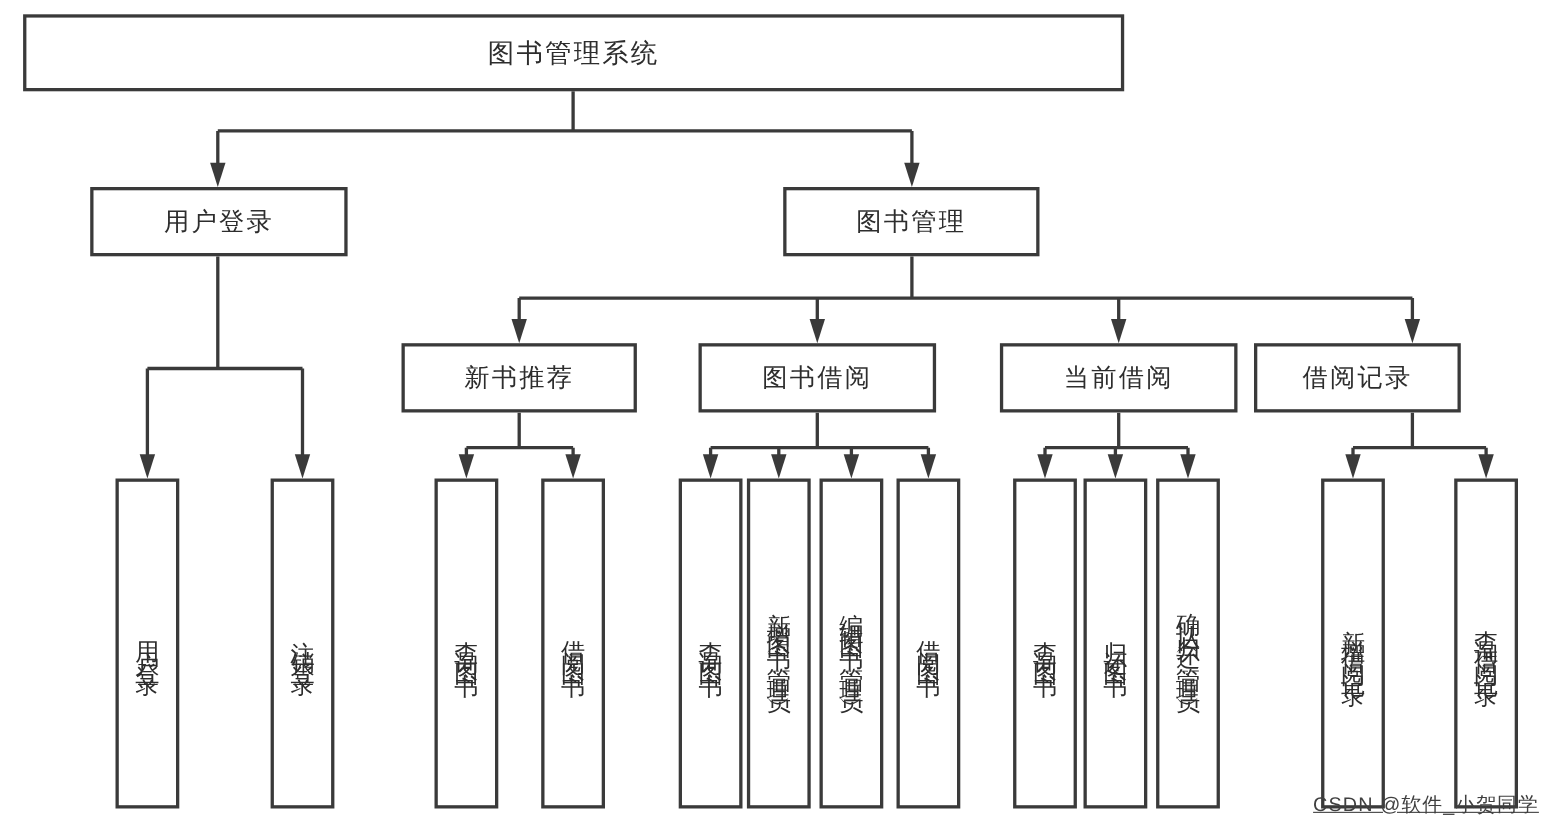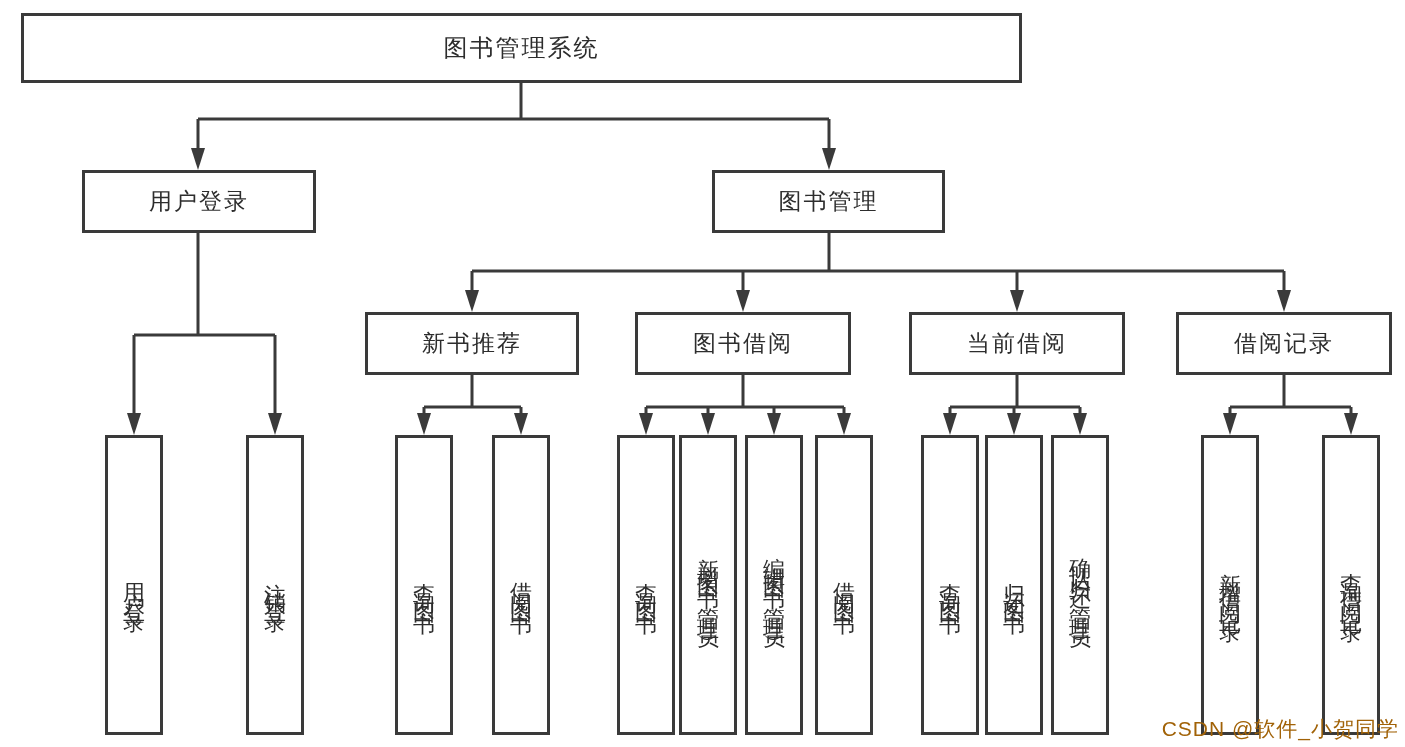--- a/index.html
+++ b/index.html
@@ -16,21 +16,21 @@
     color:#2d2d2d;
   }
   .hbox{font-size:23px;letter-spacing:2px;white-space:nowrap;}
   .root{font-size:24px;}
   .vbox{
     writing-mode:vertical-lr;text-orientation:mixed;
     font-size:22px;letter-spacing:10px;line-height:1;
   }
   .watermark{
     position:absolute;right:6px;bottom:4px;
-    font-size:21px;color:#a16207;letter-spacing:1px;white-space:nowrap;z-index:5;
+    font-size:18px;color:#404040;letter-spacing:1px;white-space:nowrap;z-index:5;text-decoration:underline;
   }
 </style>
 </head>
 <body>
 
 <div class="canvas">
 
   <svg class="edges" viewBox="0 0 1405 747" xmlns="http://www.w3.org/2000/svg">
 
     <path class="line" d="M521 68 V119 M198 119 H829 M198 119 V150 M829 119 V150"></path>
@@ -68,21 +68,21 @@
   </svg>
 
   <div class="box hbox root" style="left:21px;top:13px;width:1001px;height:70px;">图书管理系统</div>
 
   <div class="box hbox" style="left:82px;top:170px;width:234px;height:63px;">用户登录</div>
   <div class="box hbox" style="left:365px;top:312px;width:214px;height:63px;">新书推荐</div>
 
   <div class="box hbox" style="left:712px;top:170px;width:233px;height:63px;">图书管理</div>
   <div class="box hbox" style="left:635px;top:312px;width:216px;height:63px;">图书借阅</div>
   <div class="box hbox" style="left:909px;top:312px;width:216px;height:63px;">当前借阅</div>
-  <div class="box hbox" style="left:1176px;top:312px;width:216px;height:63px;">借阅记录</div>
+  <div class="box hbox" style="left:1140px;top:312px;width:188px;height:63px;">借阅记录</div>
 
   <div class="box vbox" style="left:105px;top:435px;width:58px;height:300px;">用户登录</div>
   <div class="box vbox" style="left:246px;top:435px;width:58px;height:300px;">注销登录</div>
 
   <div class="box vbox" style="left:395px;top:435px;width:58px;height:300px;">查询图书</div>
   <div class="box vbox" style="left:492px;top:435px;width:58px;height:300px;">借阅图书</div>
 
   <div class="box vbox" style="left:617px;top:435px;width:58px;height:300px;">查询图书</div>
   <div class="box vbox" style="left:679px;top:435px;width:58px;height:300px;">新增图书（管理员）</div>
   <div class="box vbox" style="left:745px;top:435px;width:58px;height:300px;">编辑图书（管理员）</div>

